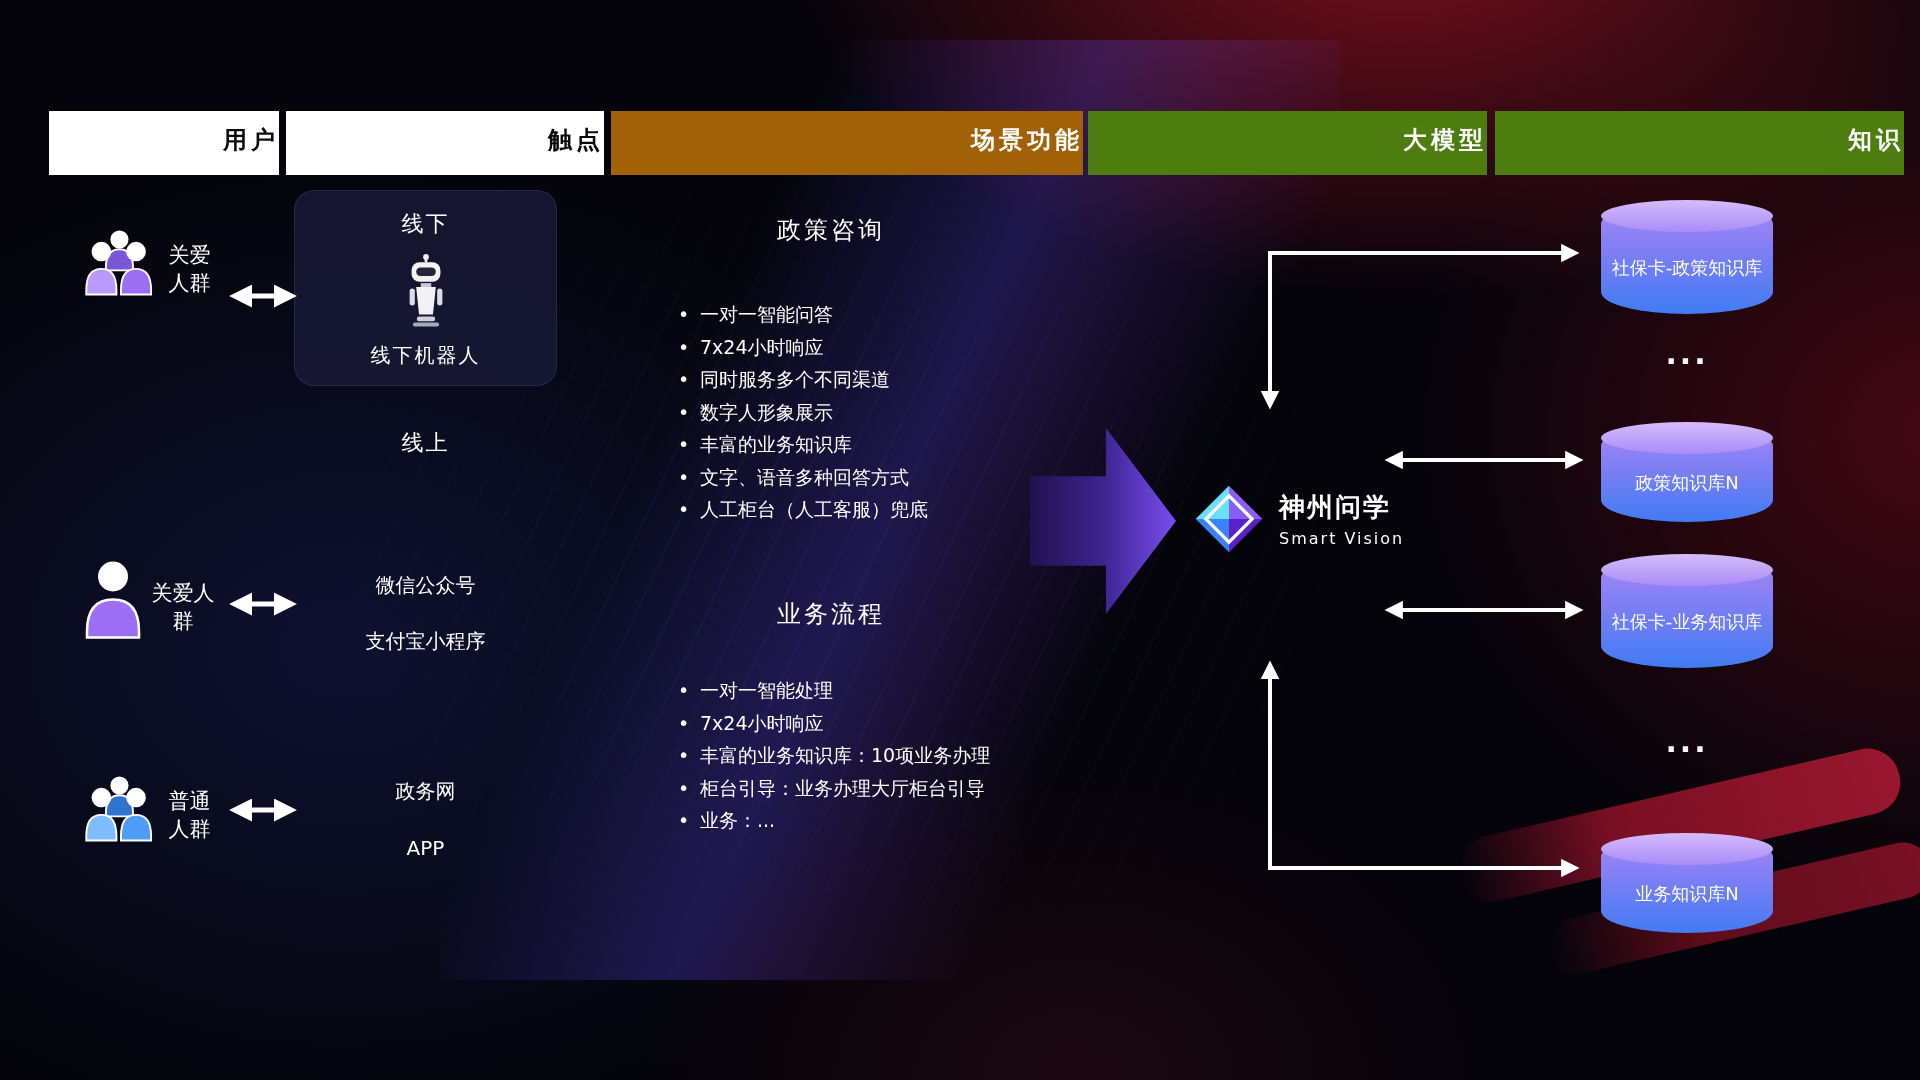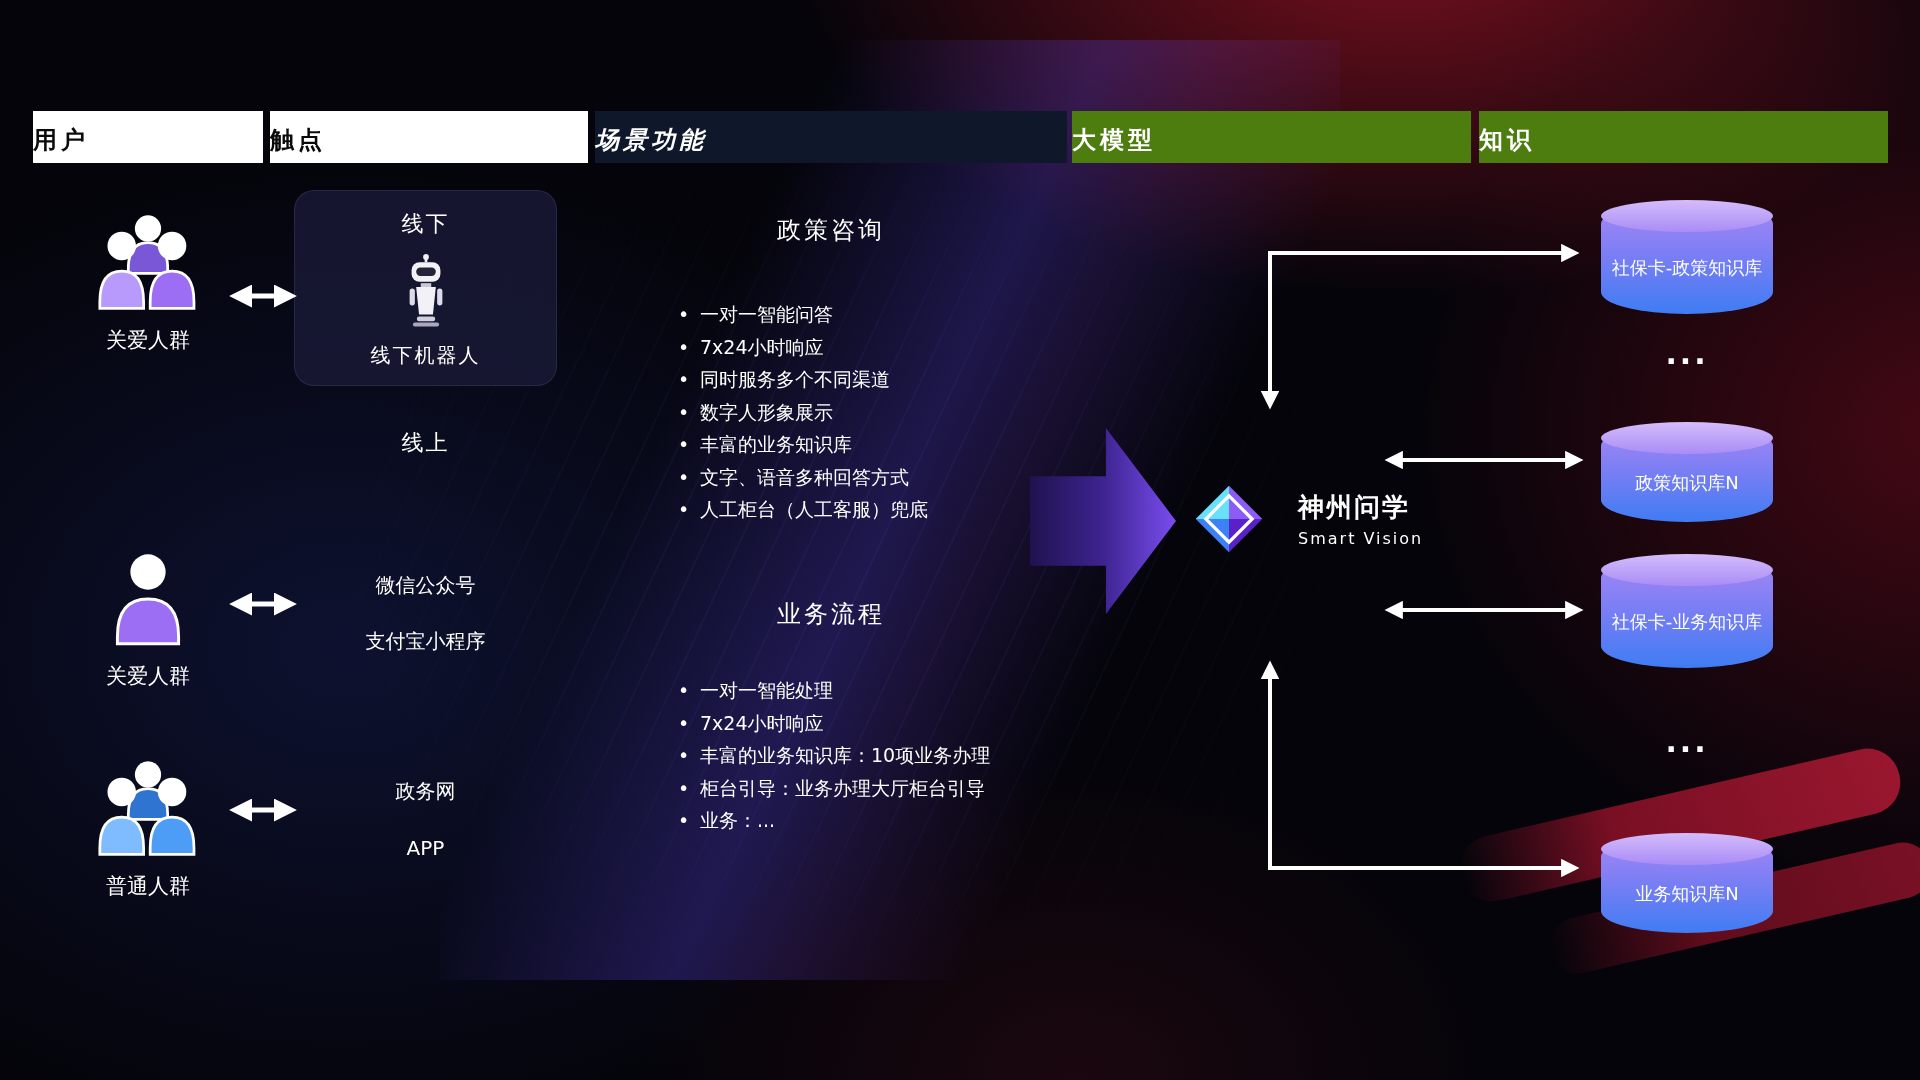--- a/index.html
+++ b/index.html
@@ -30,29 +30,29 @@
             mask:radial-gradient(closest-side, #000 40%, transparent 100%);
   }
   .red-bar { position:absolute; border-radius:32px; }
   .rc1 { left:1455px; top:792px; width:450px; height:66px; transform:rotate(-13deg);
          background:linear-gradient(90deg,#55091600,#8e1128 35%,#b01a35); opacity:.85; }
   .rc2 { left:1545px; top:880px; width:390px; height:56px; transform:rotate(-13deg);
          background:linear-gradient(90deg,#43071200,#760e20 40%,#97142c); opacity:.8; }
 
   
   .hdr {
-    position:absolute; top:111px; height:52px; line-height:58px;
-    text-align:left; font-size:24px; font-weight:bold; letter-spacing:4px;
+    position:absolute; top:111px; height:64px; line-height:58px;
+    text-align:right; font-size:24px; font-weight:bold; letter-spacing:4px;margin-left:16px;
   }
   .hdr-white { background:#fff; color:#0a0a0a; }
-  .hdr-blue  { background:#0f172a; color:#fff;font-style:italic; }
+  .hdr-blue  { background:#a16207; color:#fff; }
   .hdr-purple{ background:#4d7c0f; color:#fff; }
 
   
-  .user-block { position:absolute; width:140px; display:flex; flex-direction:column; align-items:center; }
+  .user-block { position:absolute; width:140px; display:flex; flex-direction:row; align-items:center;text-align:center; }
   .user-label { margin-top:10px; font-size:21px; color:#fff; }
 
   
   .offline-box {
     position:absolute; left:294px; top:190px; width:263px; height:196px;
     background:rgba(24,24,52,.88); border:1px solid rgba(150,150,220,.14);
     border-radius:20px; display:flex; flex-direction:column; align-items:center;
     justify-content:space-between; padding:18px 0 16px;
   }
   .tp-big   { font-size:22px; color:#fff; letter-spacing:2px; }
@@ -72,21 +72,21 @@
   .scn-list li::before { content:"•"; position:absolute; left:2px; }
 
   
   .big-arrow {
     position:absolute; left:1030px; top:428px; width:146px; height:186px;
     background:linear-gradient(90deg,#201250 0%,#3d2490 50%,#7a4df0 100%);
     clip-path:polygon(0 26%, 52% 26%, 52% 0, 100% 50%, 52% 100%, 52% 74%, 0 74%);
     filter:drop-shadow(0 0 18px rgba(110,70,230,.45));
   }
   .logo-wrap { position:absolute; left:1192px; top:482px; display:flex; align-items:center; }
-  .logo-text { margin-left:32px; }
+  .logo-text { margin-left:13px; }
   .logo-name { font-size:26px; font-weight:bold; color:#fff; letter-spacing:2px; }
   .logo-sub  { font-size:16px; color:#fff; letter-spacing:2px; margin-top:4px; }
 
   
   .db { position:absolute; left:1601px; width:172px; }
   .db .body {
     position:relative; width:100%; height:100%;
     background:linear-gradient(180deg,#a887f5 0%,#7a7ef4 48%,#3f7cf3 100%);
     border-radius:86px/22px;
   }

